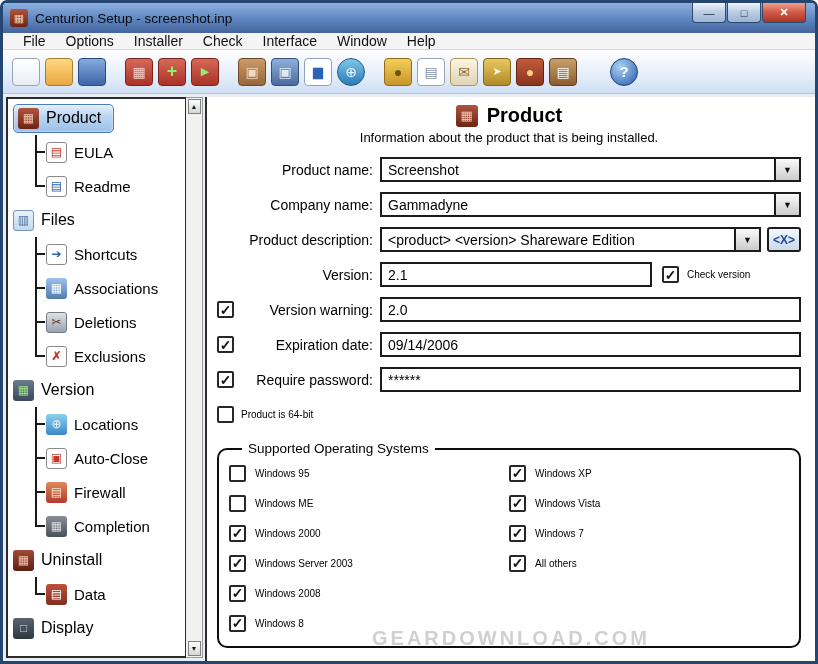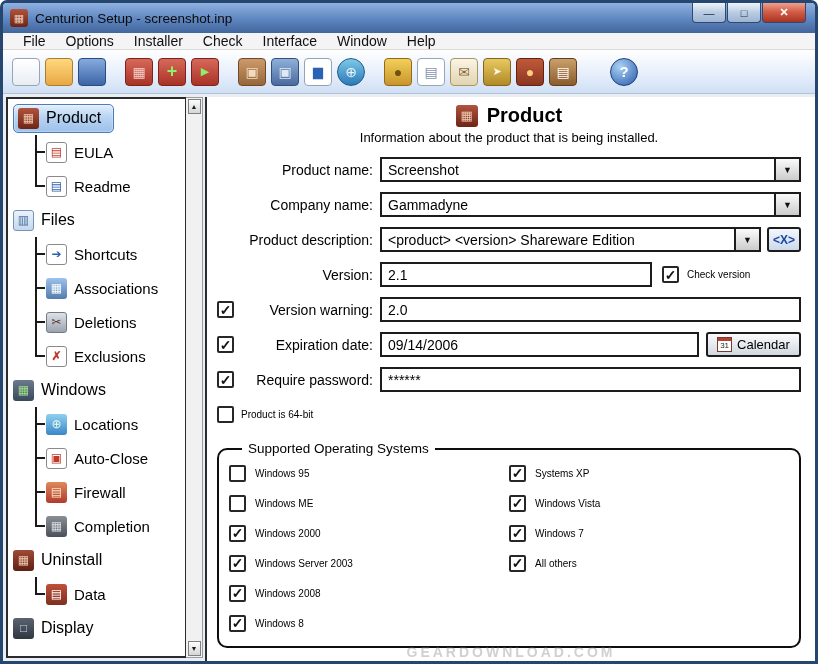--- a/index.html
+++ b/index.html
@@ -122,21 +122,21 @@
   .cal-top { height:4px; background:#b5402f; }
   .cal-num { font-size:8px; line-height:10px; text-align:center; color:#222; }
 
   .osbox { border:2.5px solid #0e0e0e; border-radius:10px; margin-top:4px; padding:2px 10px 8px 10px; }
   .osbox legend { font-size:13.5px; padding:0 6px; margin-left:13px; color:#000; }
   .osgrid { display:flex; }
   .oscol { flex:1; display:flex; flex-direction:column; }
   .osrow { display:flex; align-items:center; height:30px; }
   .oslabel { margin-left:9px; }
 
-  .watermark { position:absolute; bottom:1px; left:50%; transform:translateX(-50%); font-size:14px; font-weight:bold;
+  .watermark { position:absolute; bottom:11px; left:50%; transform:translateX(-50%); font-size:20px; font-weight:bold;
                letter-spacing:3px; text-transform:uppercase; color:rgba(120,120,120,0.35); white-space:nowrap; }
 </style>
 </head>
 <body>
 
 <div class="window">
 
   <div class="titlebar">
     <span class="title-icon">▦</span>
     <span class="title-text">Centurion Setup - screenshot.inp</span>
@@ -224,21 +224,21 @@
           <span>Deletions</span>
         </div>
 
         <div class="titem child last">
           <span class="ticon s7">✗</span>
           <span>Exclusions</span>
         </div>
 
         <div class="titem root">
           <span class="ticon s8">▦</span>
-          <span>Windows</span>
+          <span>Version</span>
         </div>
 
         <div class="titem child">
           <span class="ticon s9">⊕</span>
           <span>Locations</span>
         </div>
 
         <div class="titem child">
           <span class="ticon s10">▣</span>
           <span>Auto-Close</span>
@@ -328,27 +328,20 @@
         <label class="flabel">Version warning:</label>
         <input class="tinput grow" value="2.0" style="">
       </div>
 
       <div class="frow">
         <span class="cbslot">
             <span class="checkbox">✓</span>
           </span>
         <label class="flabel">Expiration date:</label>
         <input class="tinput grow" value="09/14/2006" style="">
-        <span class="calbtn">
-          <span class="cal-ic">
-              <span class="cal-top"></span>
-              <span class="cal-num">31</span>
-            </span>
-          <span>Calendar</span>
-        </span>
       </div>
 
       <div class="frow">
         <span class="cbslot">
             <span class="checkbox">✓</span>
           </span>
         <label class="flabel">Require password:</label>
         <input class="tinput grow" value="******" style="">
       </div>
 
@@ -384,21 +377,21 @@
               <span class="oslabel">Windows 2008</span>
             </div>
             <div class="osrow">
               <span class="checkbox">✓</span>
               <span class="oslabel">Windows 8</span>
             </div>
           </div>
           <div class="oscol">
             <div class="osrow">
               <span class="checkbox">✓</span>
-              <span class="oslabel">Systems XP</span>
+              <span class="oslabel">Windows XP</span>
             </div>
             <div class="osrow">
               <span class="checkbox">✓</span>
               <span class="oslabel">Windows Vista</span>
             </div>
             <div class="osrow">
               <span class="checkbox">✓</span>
               <span class="oslabel">Windows 7</span>
             </div>
             <div class="osrow">

